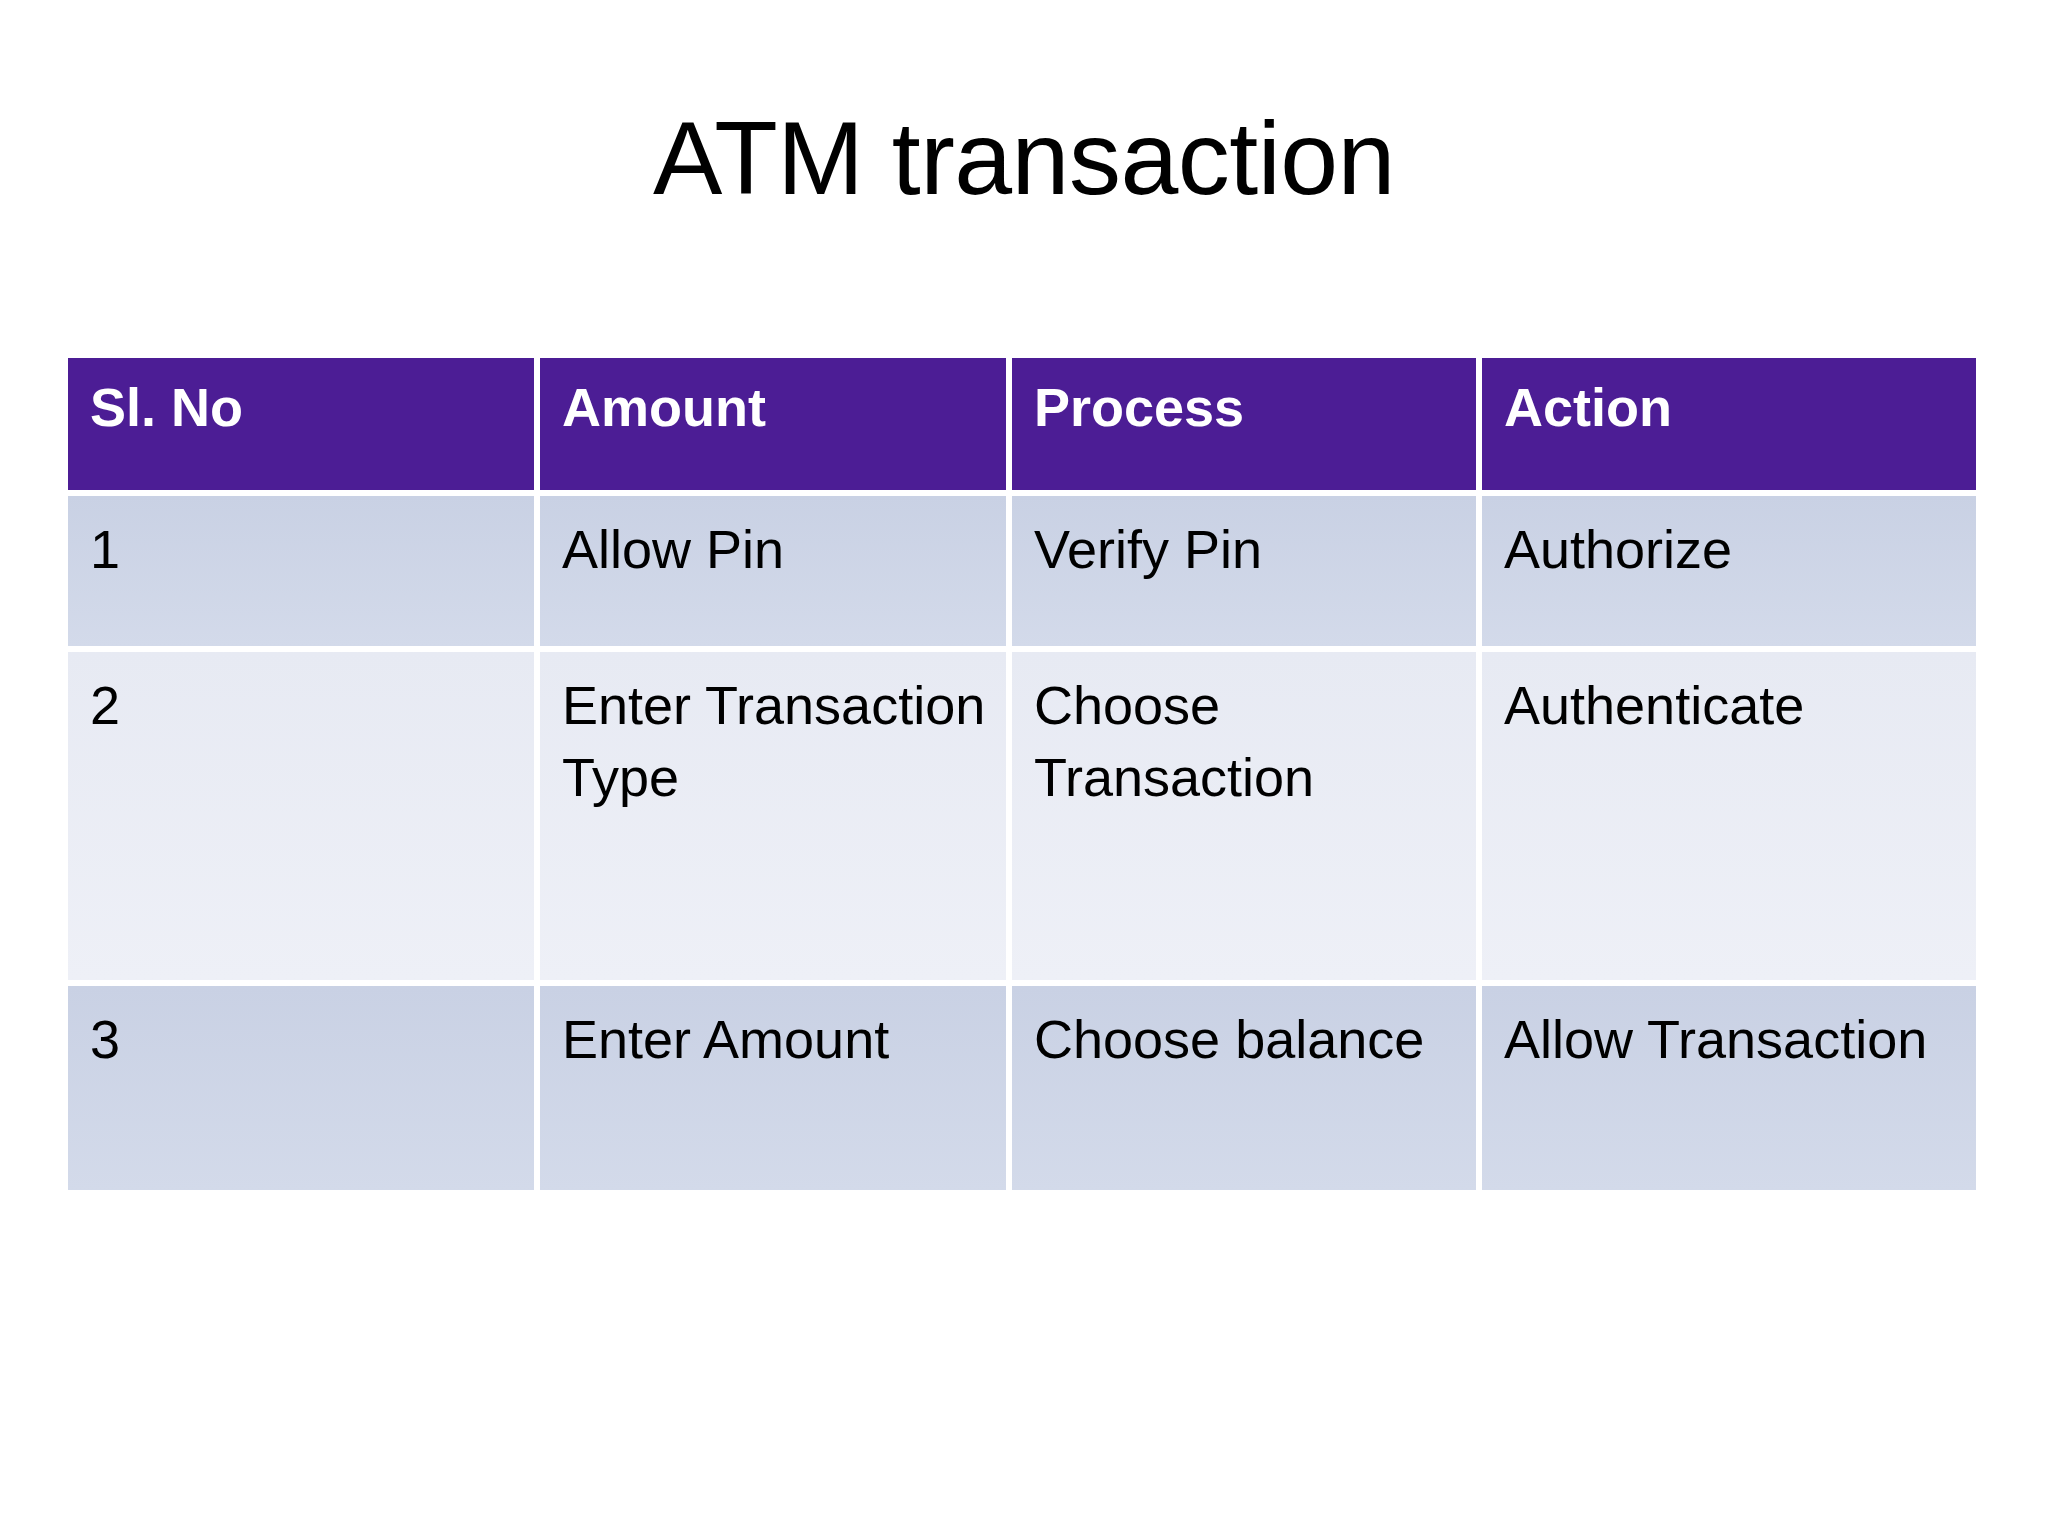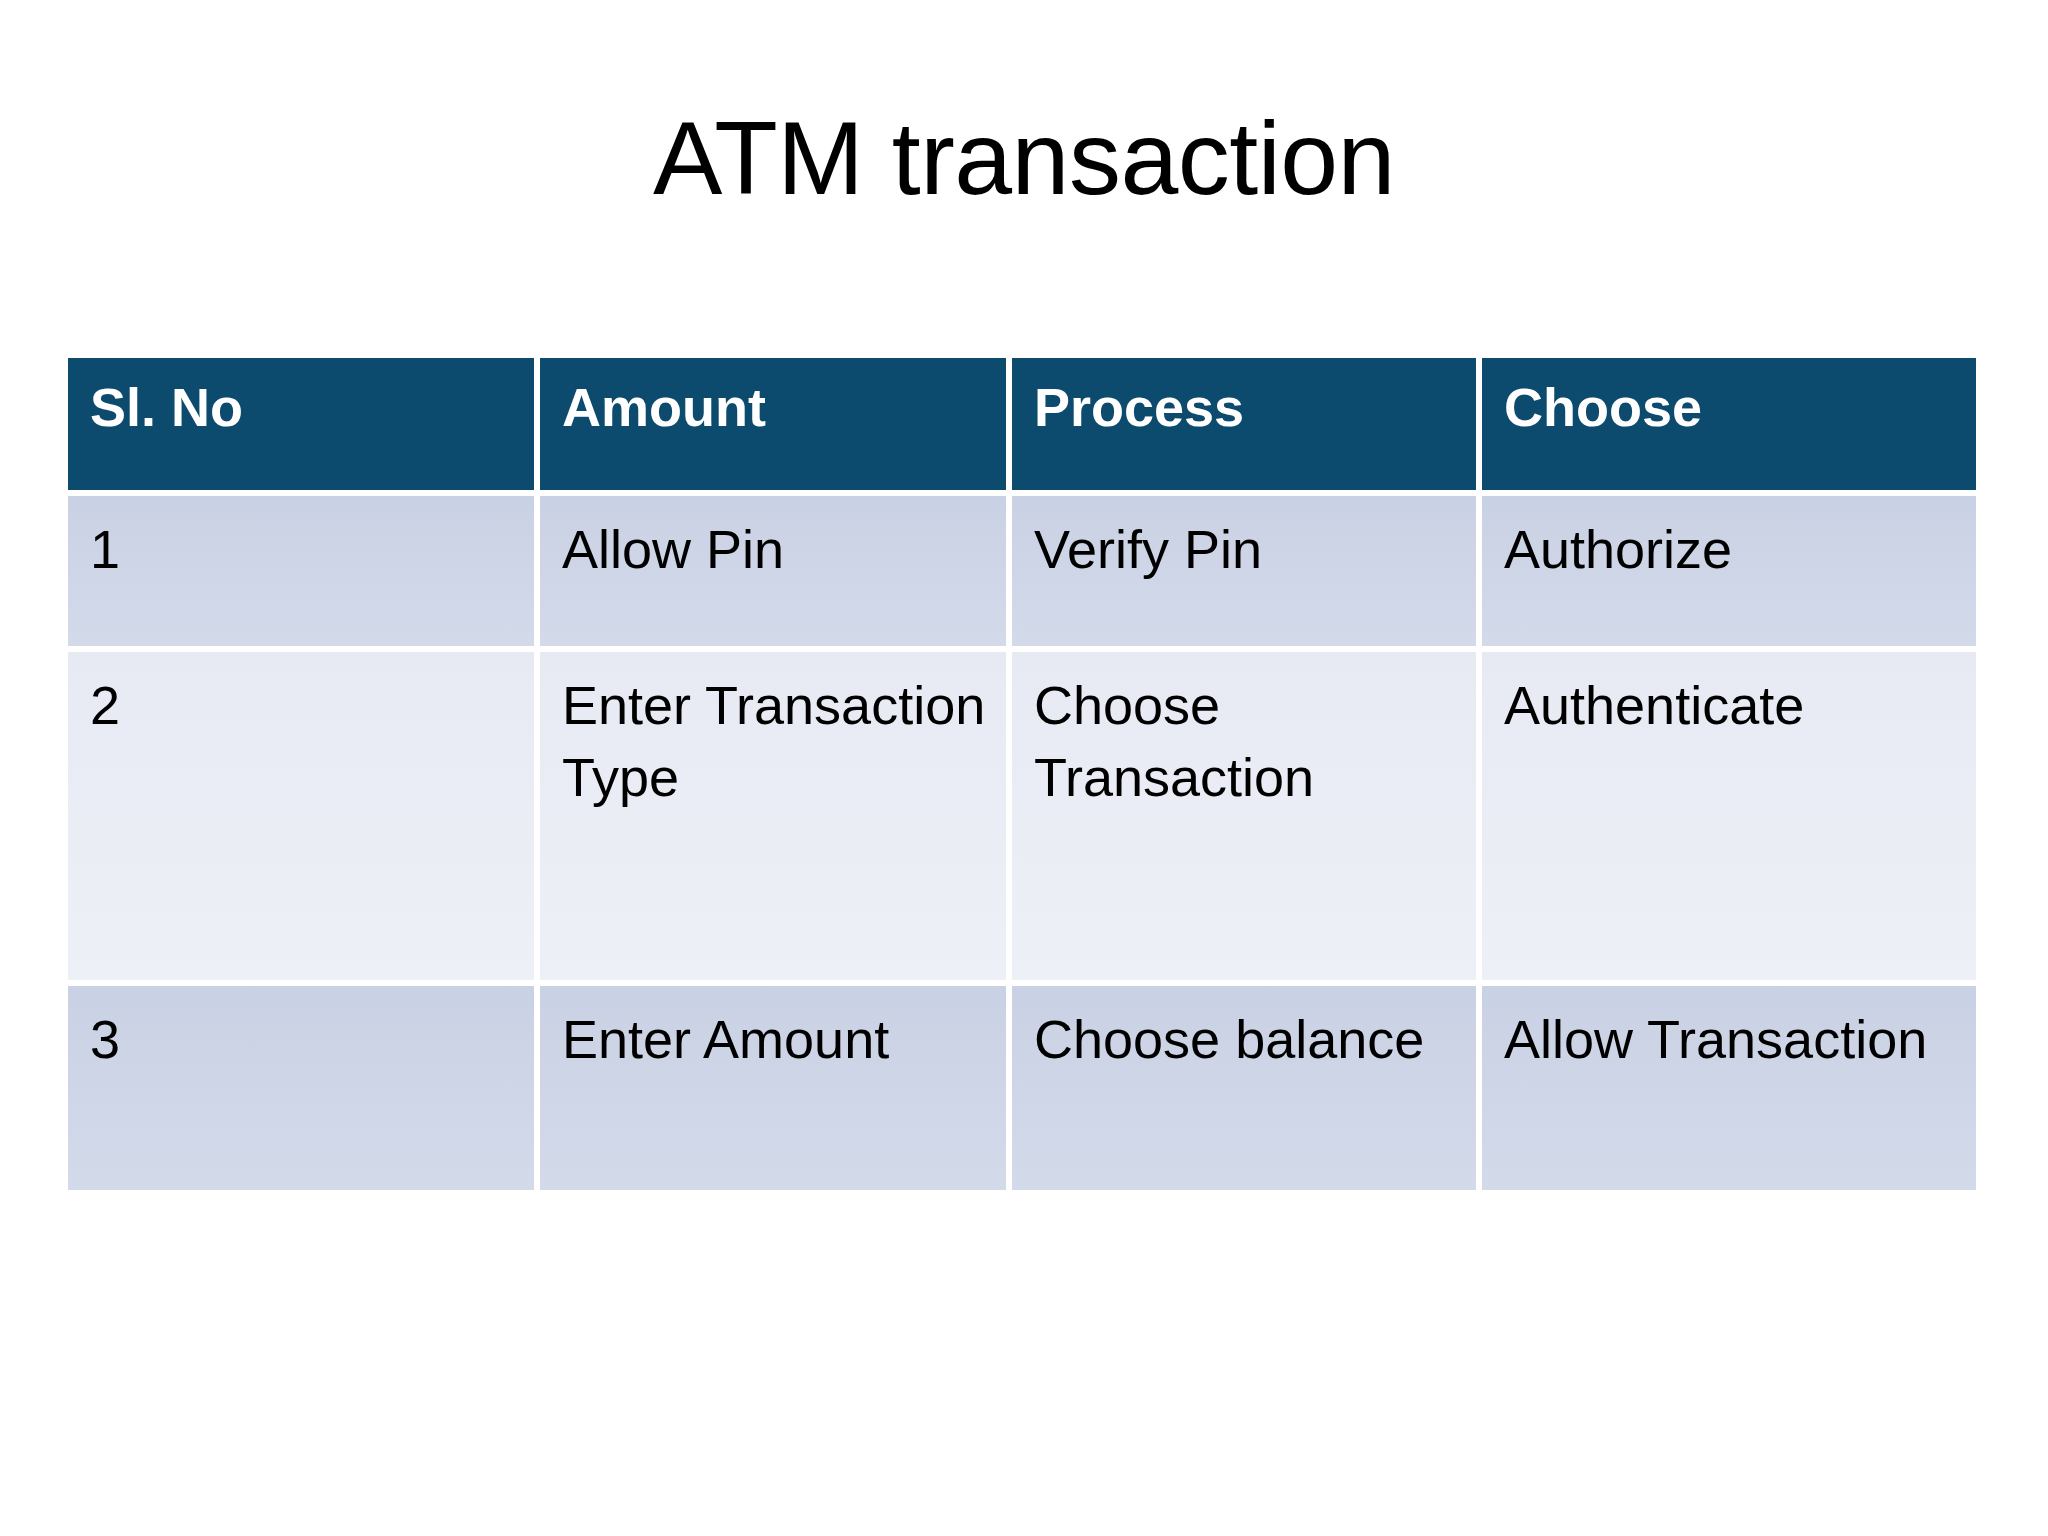--- a/index.html
+++ b/index.html
@@ -51,21 +51,21 @@
     table-layout: fixed;
   }
 
   col.c-slno   { width: 472px; }
   col.c-event  { width: 472px; }
   col.c-proc   { width: 470px; }
   col.c-action { width: 494px; }
 
   
   thead th {
-    background: #0c4a6e;
+    background: #4c1d95;
     color: #ffffff;
     font-size: 54px;
     font-weight: bold;
     text-align: left;
     vertical-align: top;
     padding: 22px 0 0 22px;
     height: 132px;
     box-sizing: border-box;
     border-right: 6px solid #ffffff;
     line-height: 1.0;
@@ -113,21 +113,21 @@
         <col class="c-slno">
         <col class="c-event">
         <col class="c-proc">
         <col class="c-action">
       </colgroup>
       <thead>
         <tr>
           <th>Sl. No</th>
           <th>Amount</th>
           <th>Process</th>
-          <th>Choose</th>
+          <th>Action</th>
         </tr>
       </thead>
       <tbody>
         <tr class="band-dark row-h1">
           <td>1</td>
           <td>Allow Pin</td>
           <td>Verify Pin</td>
           <td>Authorize</td>
         </tr>
         <tr class="band-light row-h2">

